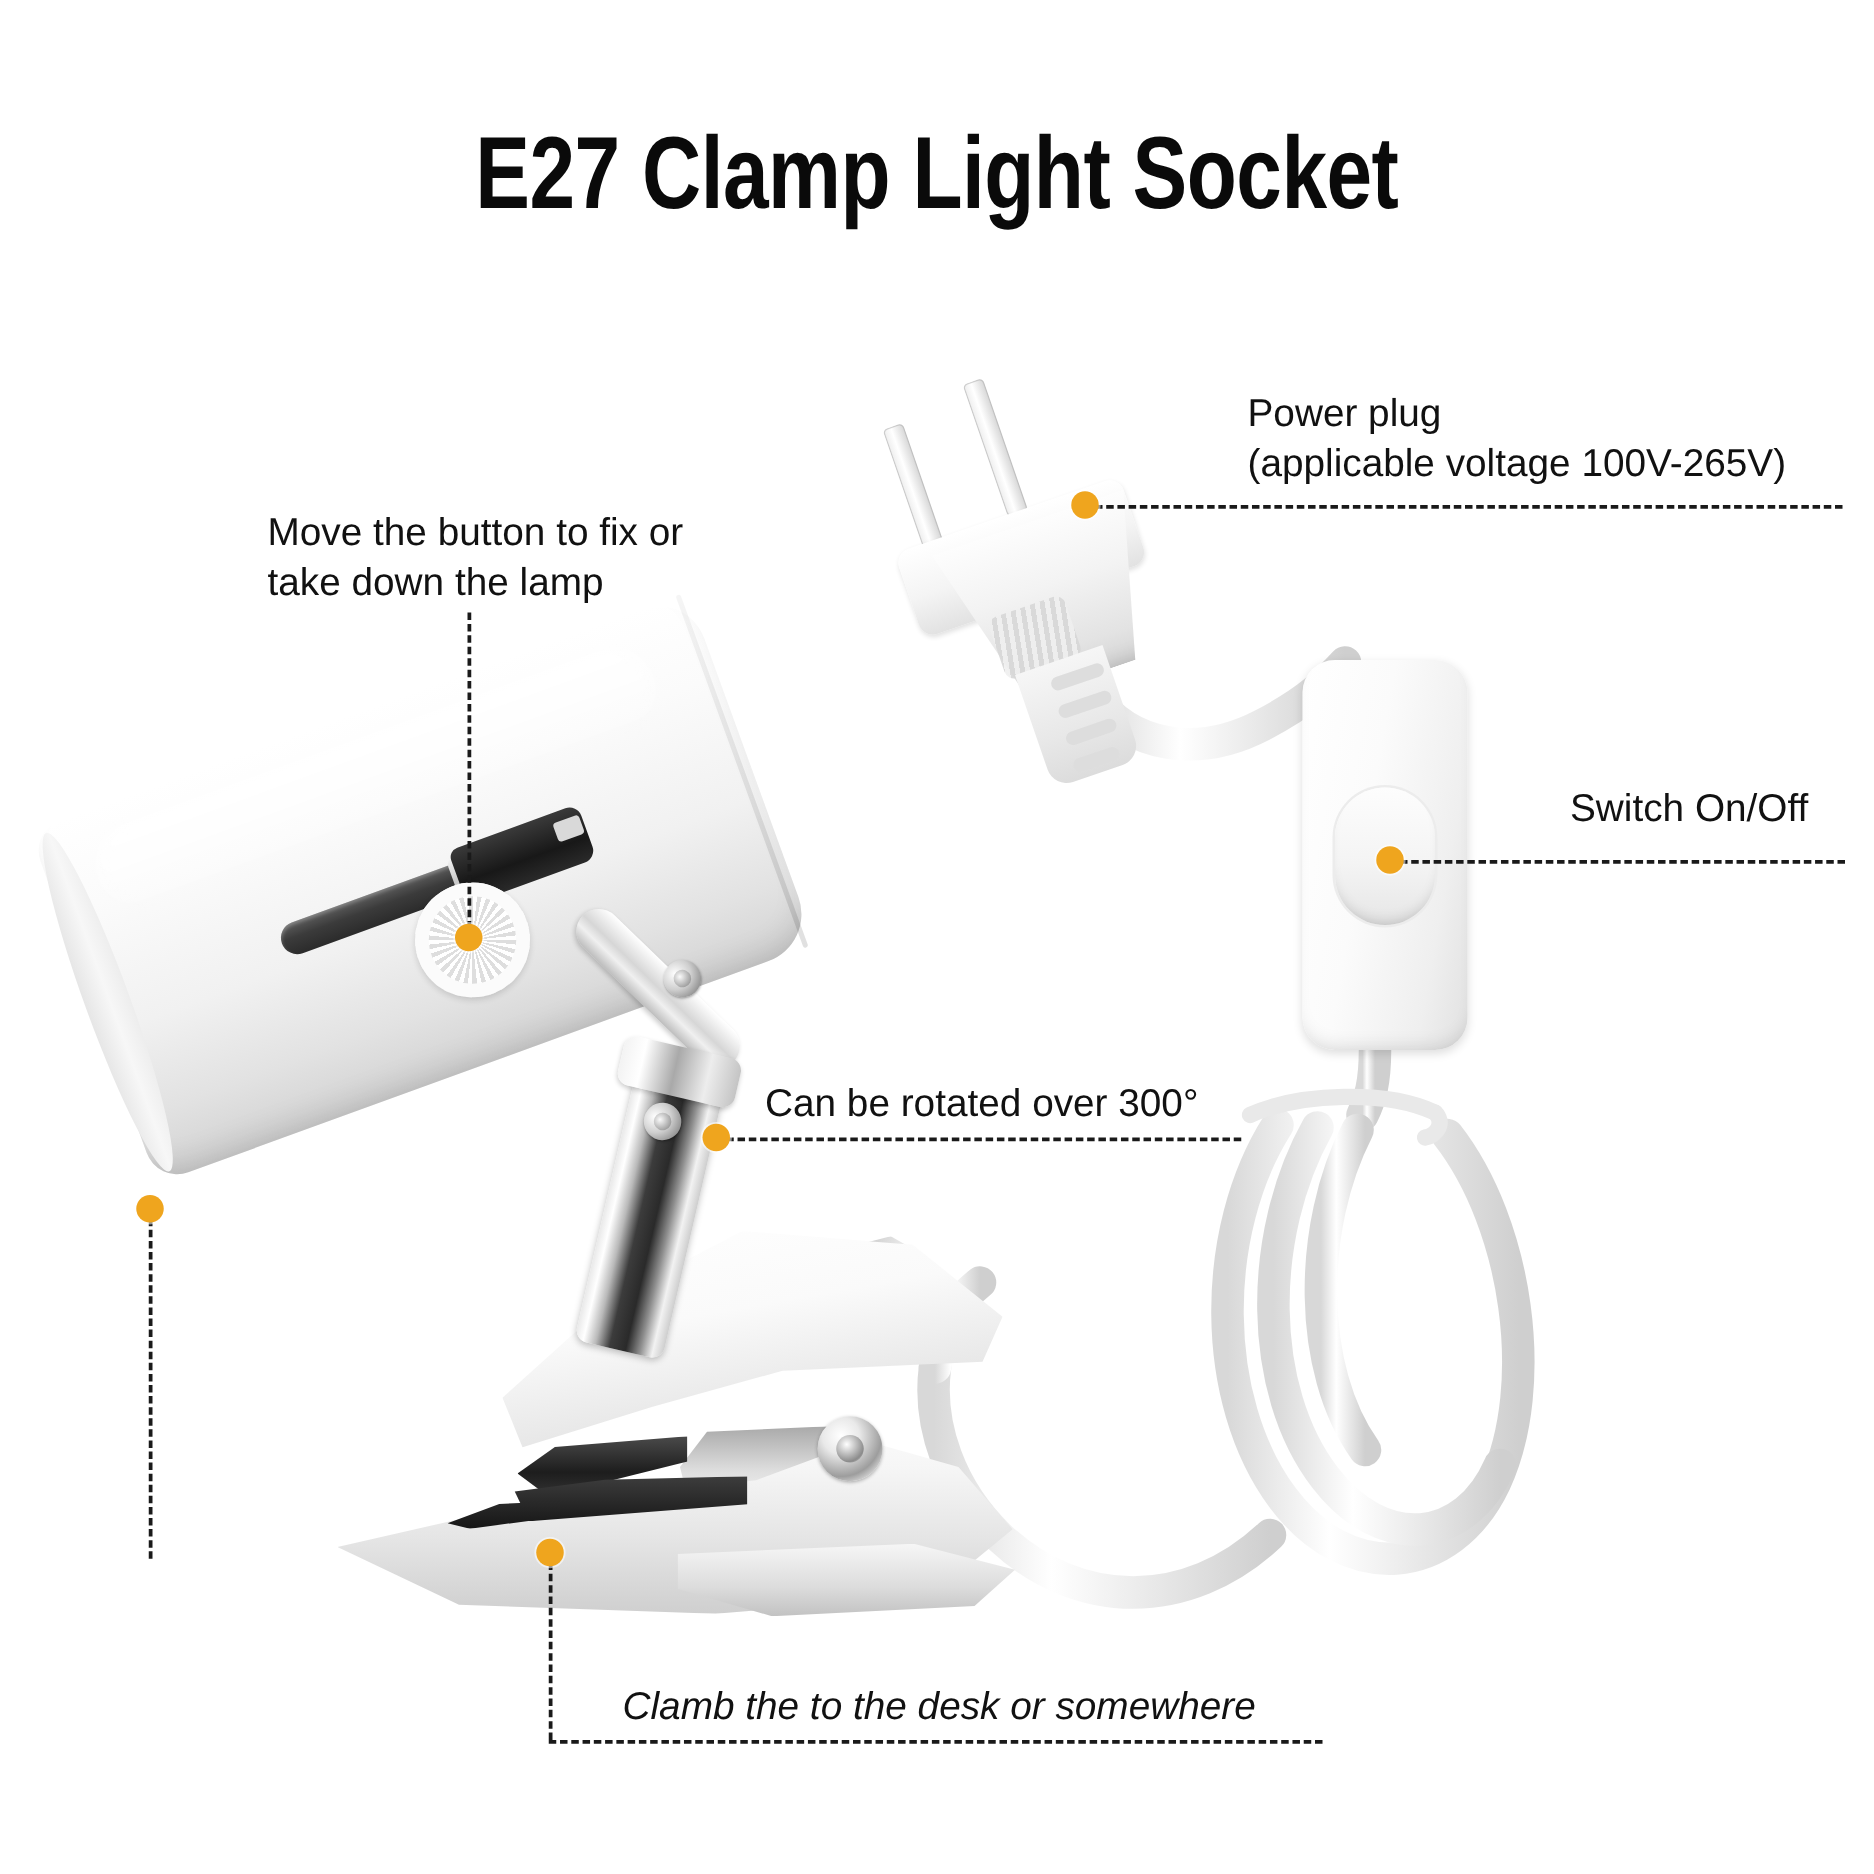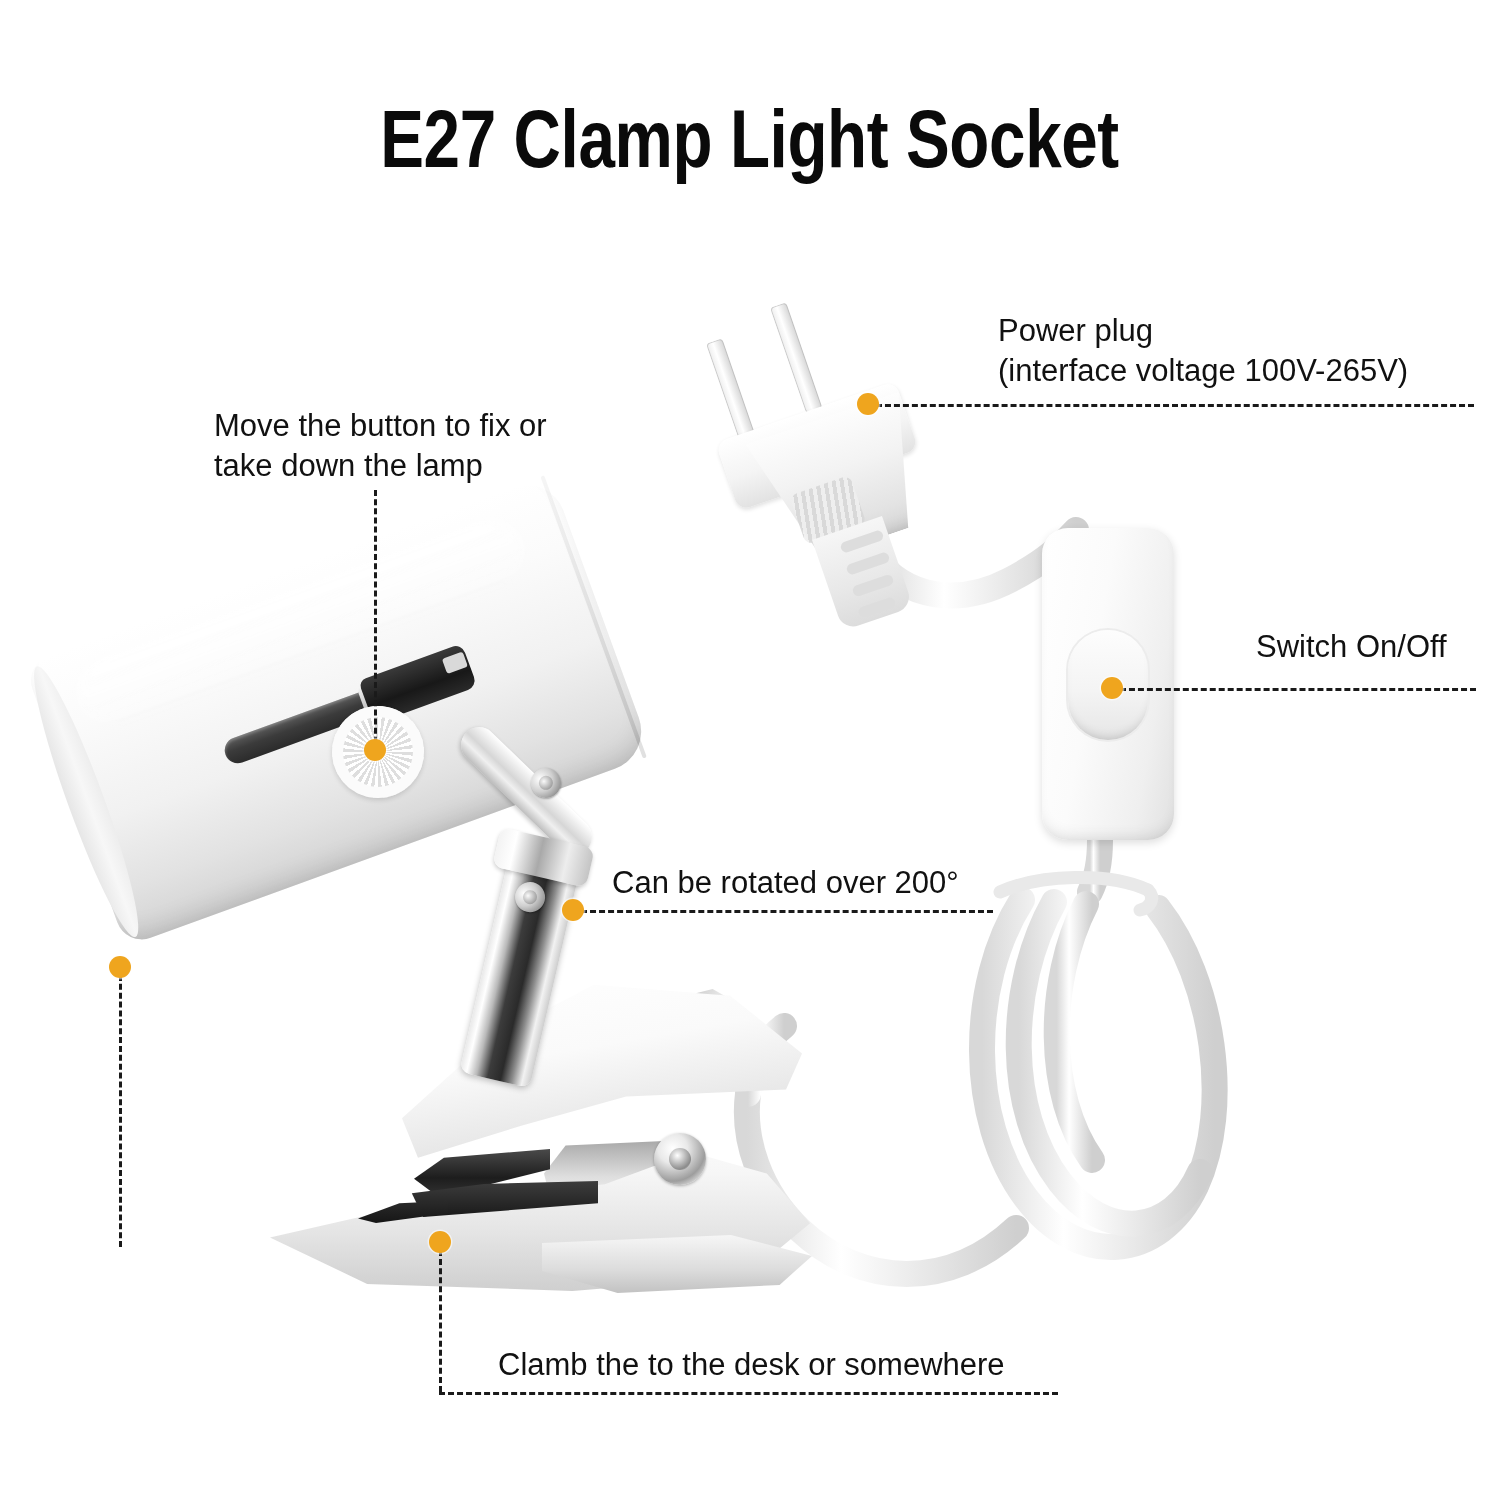--- a/index.html
+++ b/index.html
@@ -409,22 +409,22 @@
   <div class="dot" style="left:857px; top:393px; width:22px; height:22px;"></div>
   <div class="dot" style="left:1101px; top:677px; width:22px; height:22px;"></div>
   <div class="dot" style="left:562px; top:899px; width:22px; height:22px;"></div>
   <div class="dot" style="left:109px; top:956px; width:22px; height:22px;"></div>
   <div class="dot" style="left:429px; top:1231px; width:22px; height:22px;"></div>
 
   <div class="callout" style="left:214px; top:406px; width:430px;">Move the button to fix or
 take down the lamp</div>
 
   <div class="callout" style="left:998px; top:311px; width:500px;">Power plug
-(interface voltage 100V-265V)</div>
+(applicable voltage 100V-265V)</div>
 
   <div class="callout" style="left:1256px; top:627px; width:250px;">Switch On/Off</div>
 
-  <div class="callout" style="left:612px; top:863px; width:420px;">Can be rotated over 200°</div>
-
-
-  <div class="callout" style="left:498px; top:1345px; width:620px;">Clamb the to the desk or somewhere</div>
+  <div class="callout" style="left:612px; top:863px; width:420px;">Can be rotated over 300°</div>
+
+
+  <div class="callout" style="left:498px; top:1345px; width:620px;font-style:italic;">Clamb the to the desk or somewhere</div>
 
 </div>
 
 </body></html>

